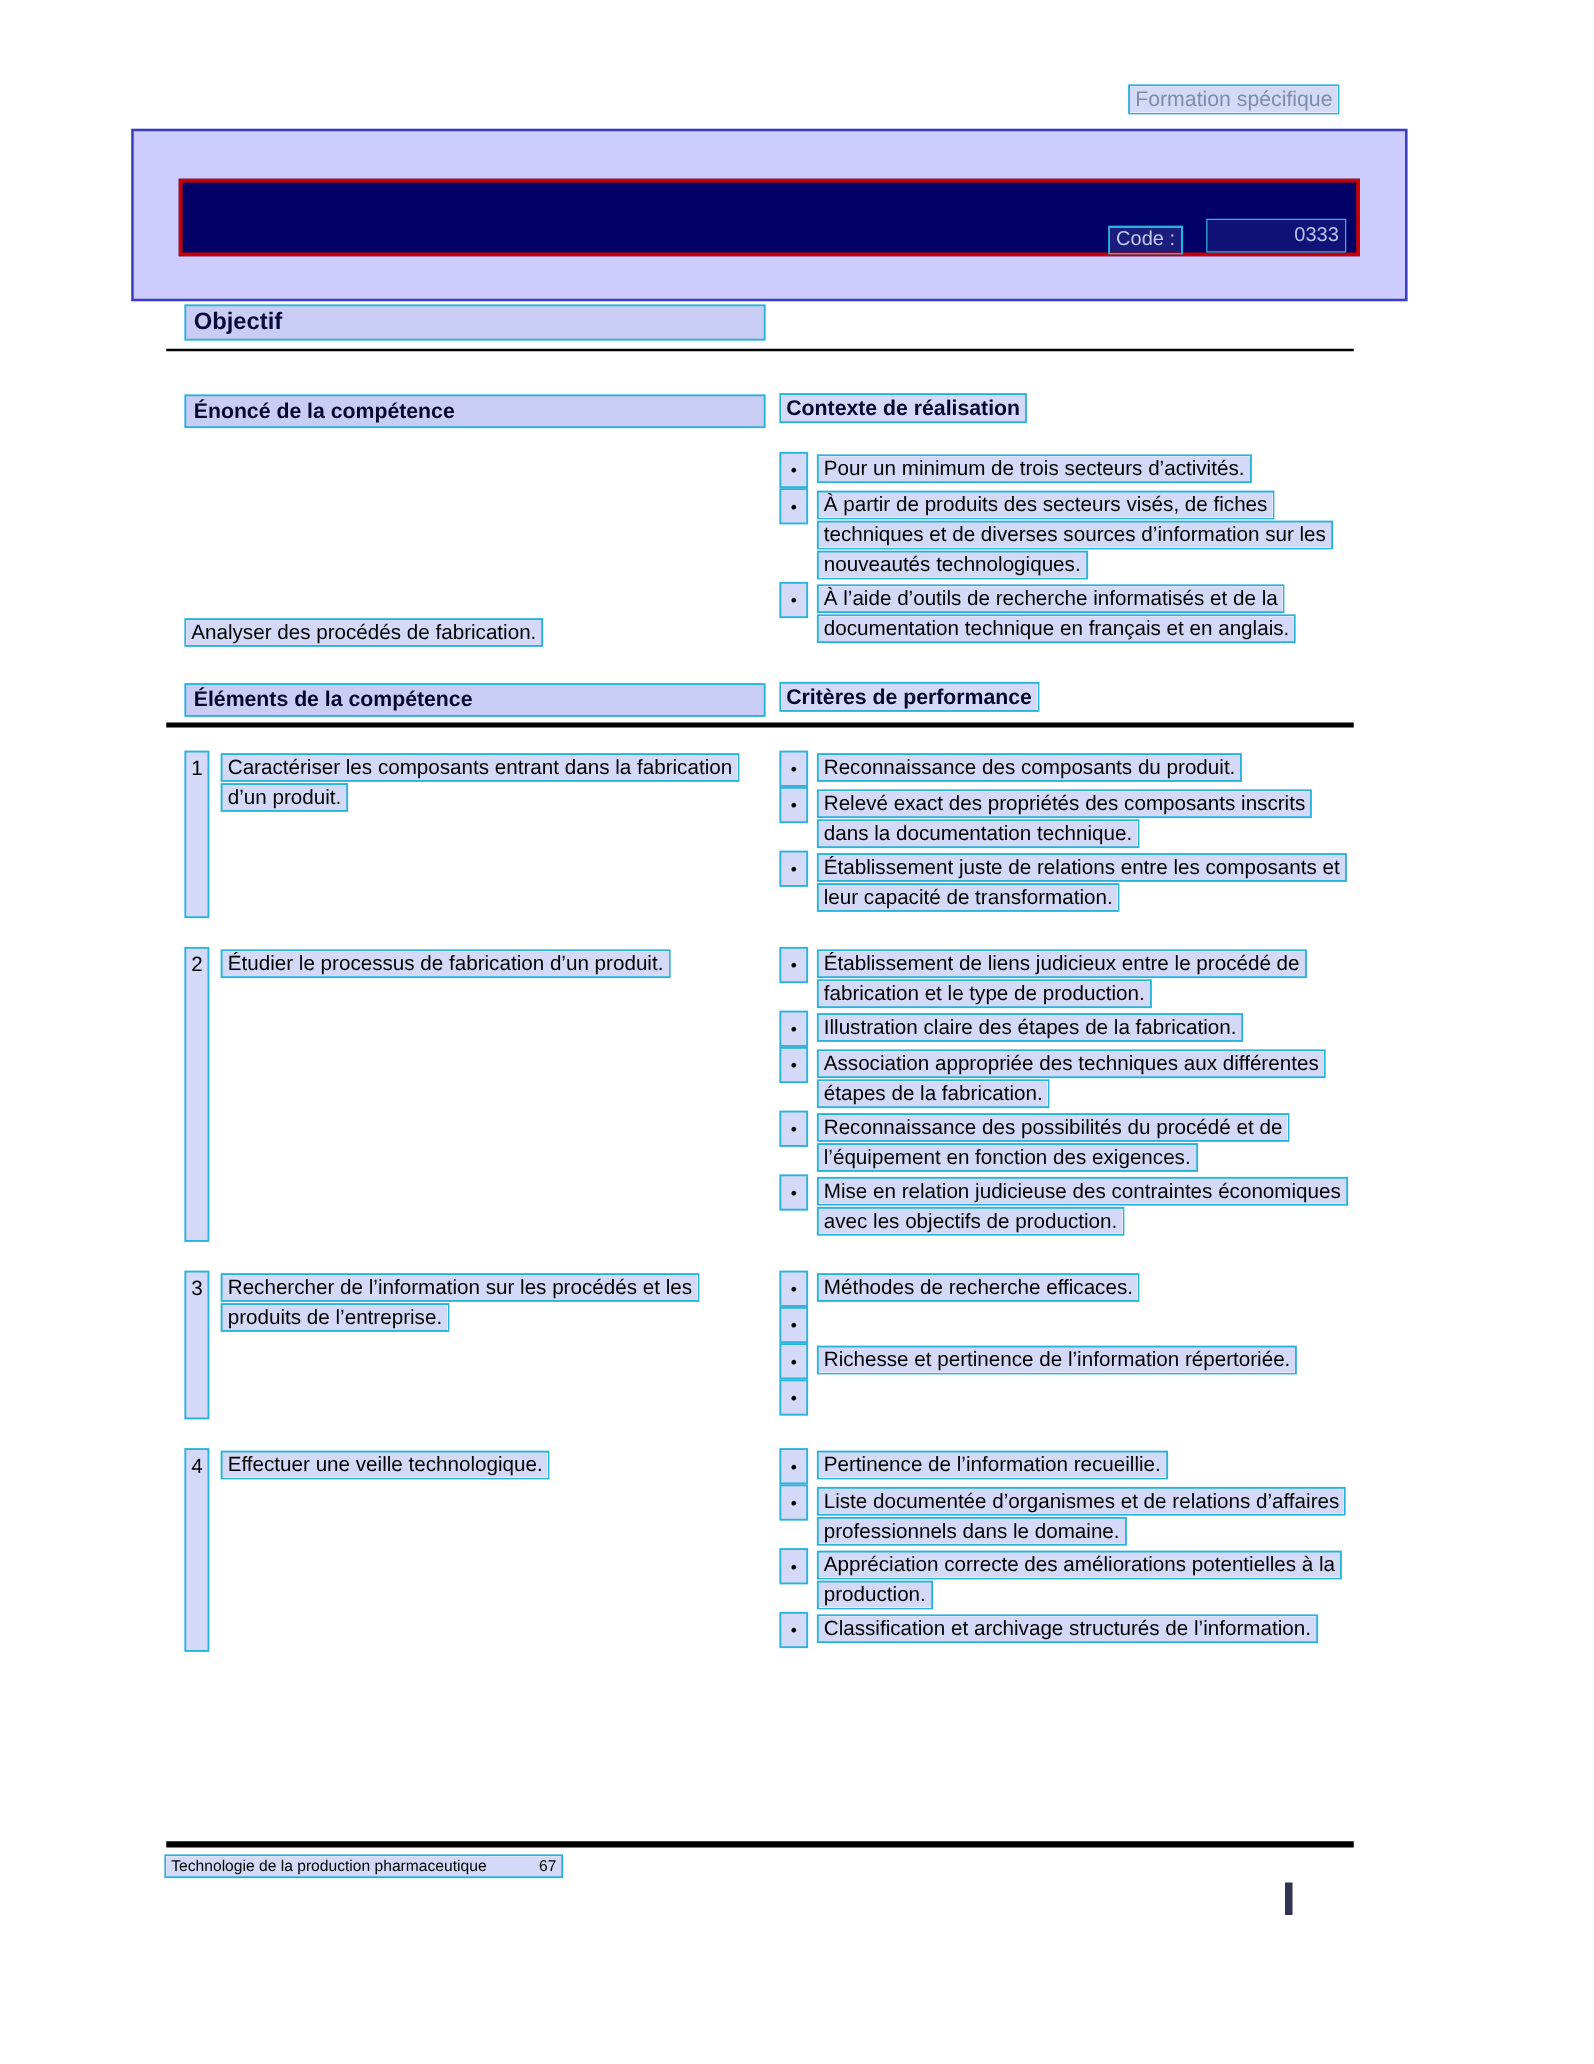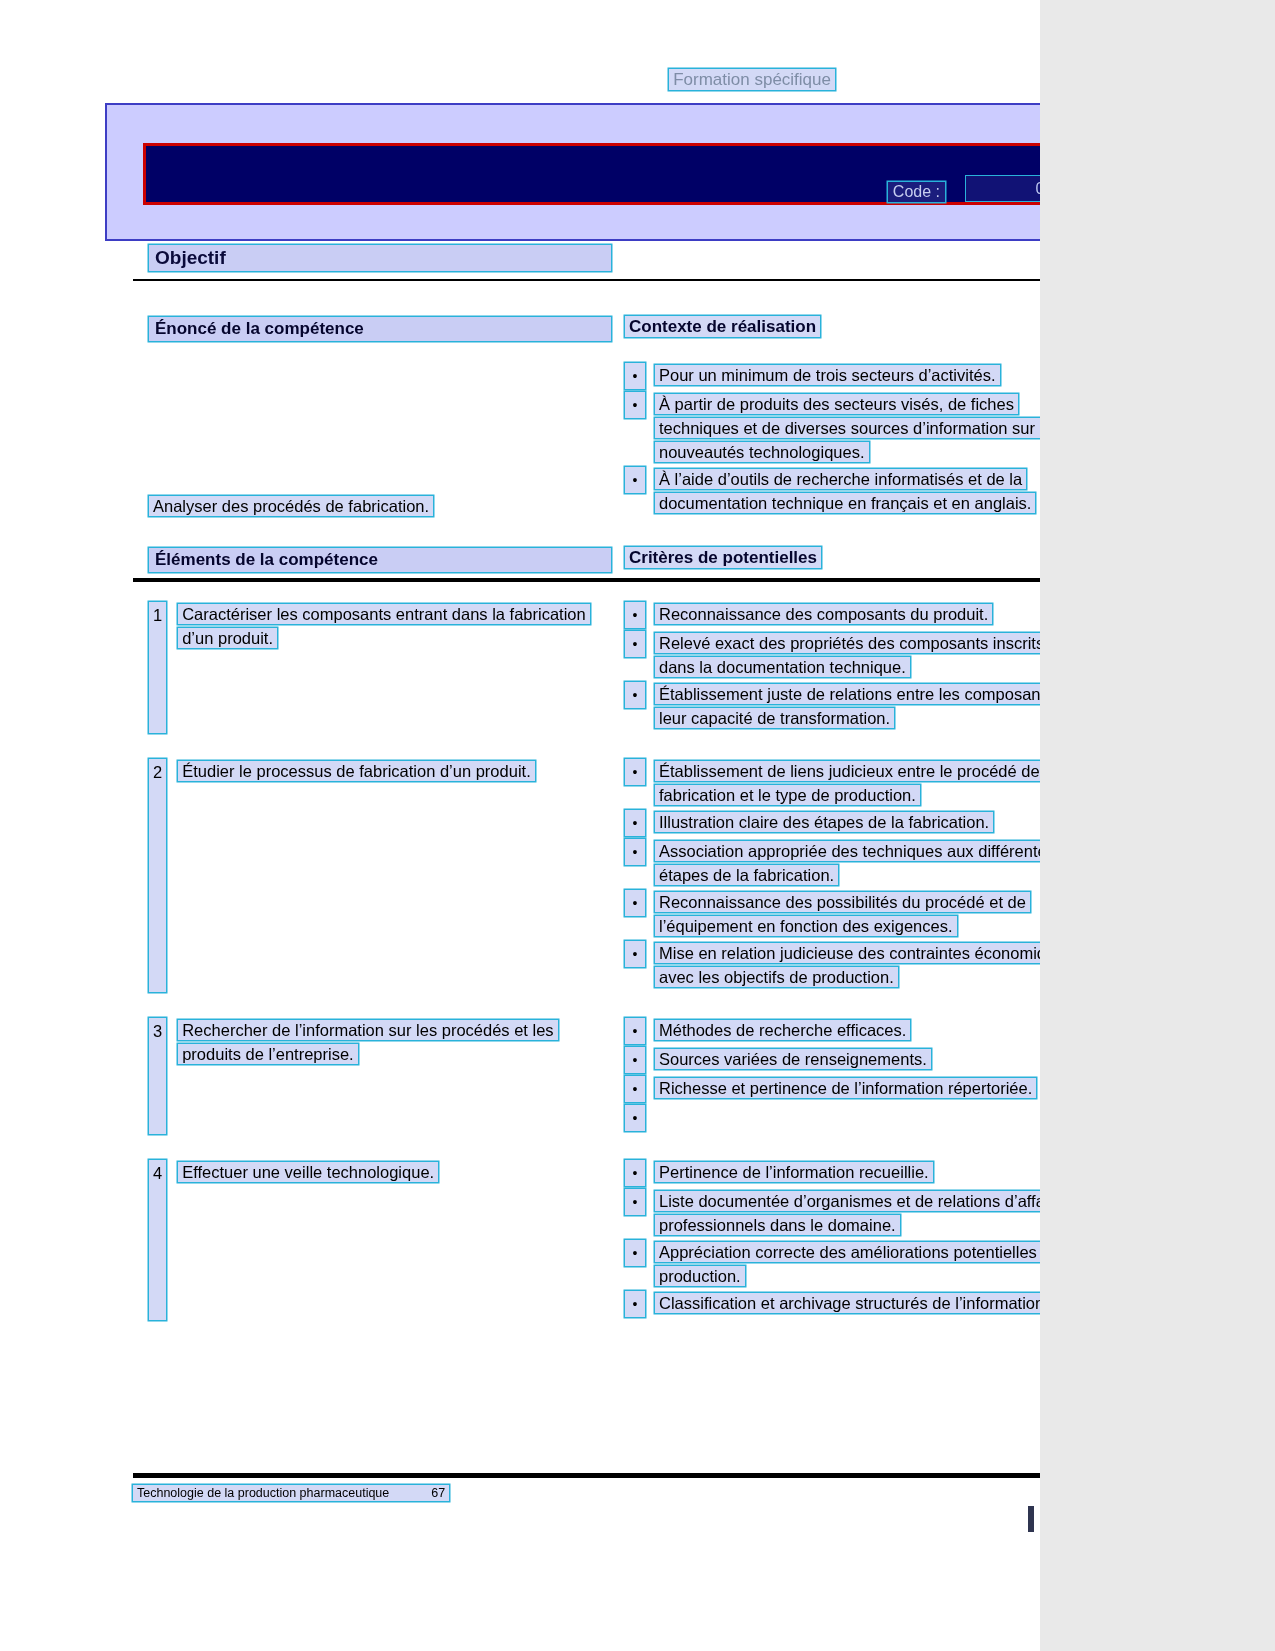--- a/index.html
+++ b/index.html
@@ -1,16 +1,16 @@
 <!DOCTYPE html>
 <html><head>
 <meta charset="utf-8">
 <style>
   html,body{margin:0;padding:0;background:#e9e9e9;}
-  .page{width:1040px;height:1651px;background:#ffffff;position:relative;
+  .page{width:1275px;height:1651px;background:#ffffff;position:relative;
         font-family:"Liberation Sans",sans-serif;color:#000;overflow:hidden;}
 
   
   .hl{background:#d3d9f6;box-shadow:0 0 0 1.5px #29b2da;
       -webkit-box-decoration-break:clone;box-decoration-break:clone;
       padding:1px 4px;}
   .hbar{display:block;background:#c9cdf4;box-shadow:0 0 0 1.5px #29b2da;
         padding:2px 6px;width:450px;}
   .hl-dark{background:rgba(150,160,235,0.18);box-shadow:0 0 0 1.5px #29b2da;
         padding:1px 5px;color:#c6cdf0;}
@@ -114,21 +114,21 @@
           <span class="crit-text"><span class="hl">À l’aide d’outils de recherche informatisés et de la documentation technique en français et en anglais.</span></span>
         </div>
       </div>
     </div>
 
     <div class="two-col sec-row2">
       <div class="col-left">
         <span class="hbar"><span class="sec-head">Éléments de la compétence</span></span>
       </div>
       <div class="col-right">
-        <span class="hl sec-head">Critères de potentielles</span>
+        <span class="hl sec-head">Critères de performance</span>
       </div>
     </div>
 
     <div class="items">
 
       <div class="two-col item-row">
         <div class="col-left item-left">
           <span class="num hl">1</span>
           <span class="item-text"><span class="hl">Caractériser les composants entrant dans la fabrication d’un produit.</span></span>
         </div>
@@ -182,21 +182,20 @@
           <span class="num hl">3</span>
           <span class="item-text"><span class="hl">Rechercher de l’information sur les procédés et les produits de l’entreprise.</span></span>
         </div>
         <div class="col-right">
           <div class="crit">
             <span class="bullet hl">•</span>
             <span class="crit-text"><span class="hl">Méthodes de recherche efficaces.</span></span>
           </div>
           <div class="crit">
             <span class="bullet hl">•</span>
-            <span class="crit-text"><span class="hl">Sources variées de renseignements.</span></span>
           </div>
           <div class="crit">
             <span class="bullet hl">•</span>
             <span class="crit-text"><span class="hl">Richesse et pertinence de l’information répertoriée.</span></span>
           </div>
           <div class="crit">
             <span class="bullet hl">•</span>
           </div>
         </div>
       </div>

